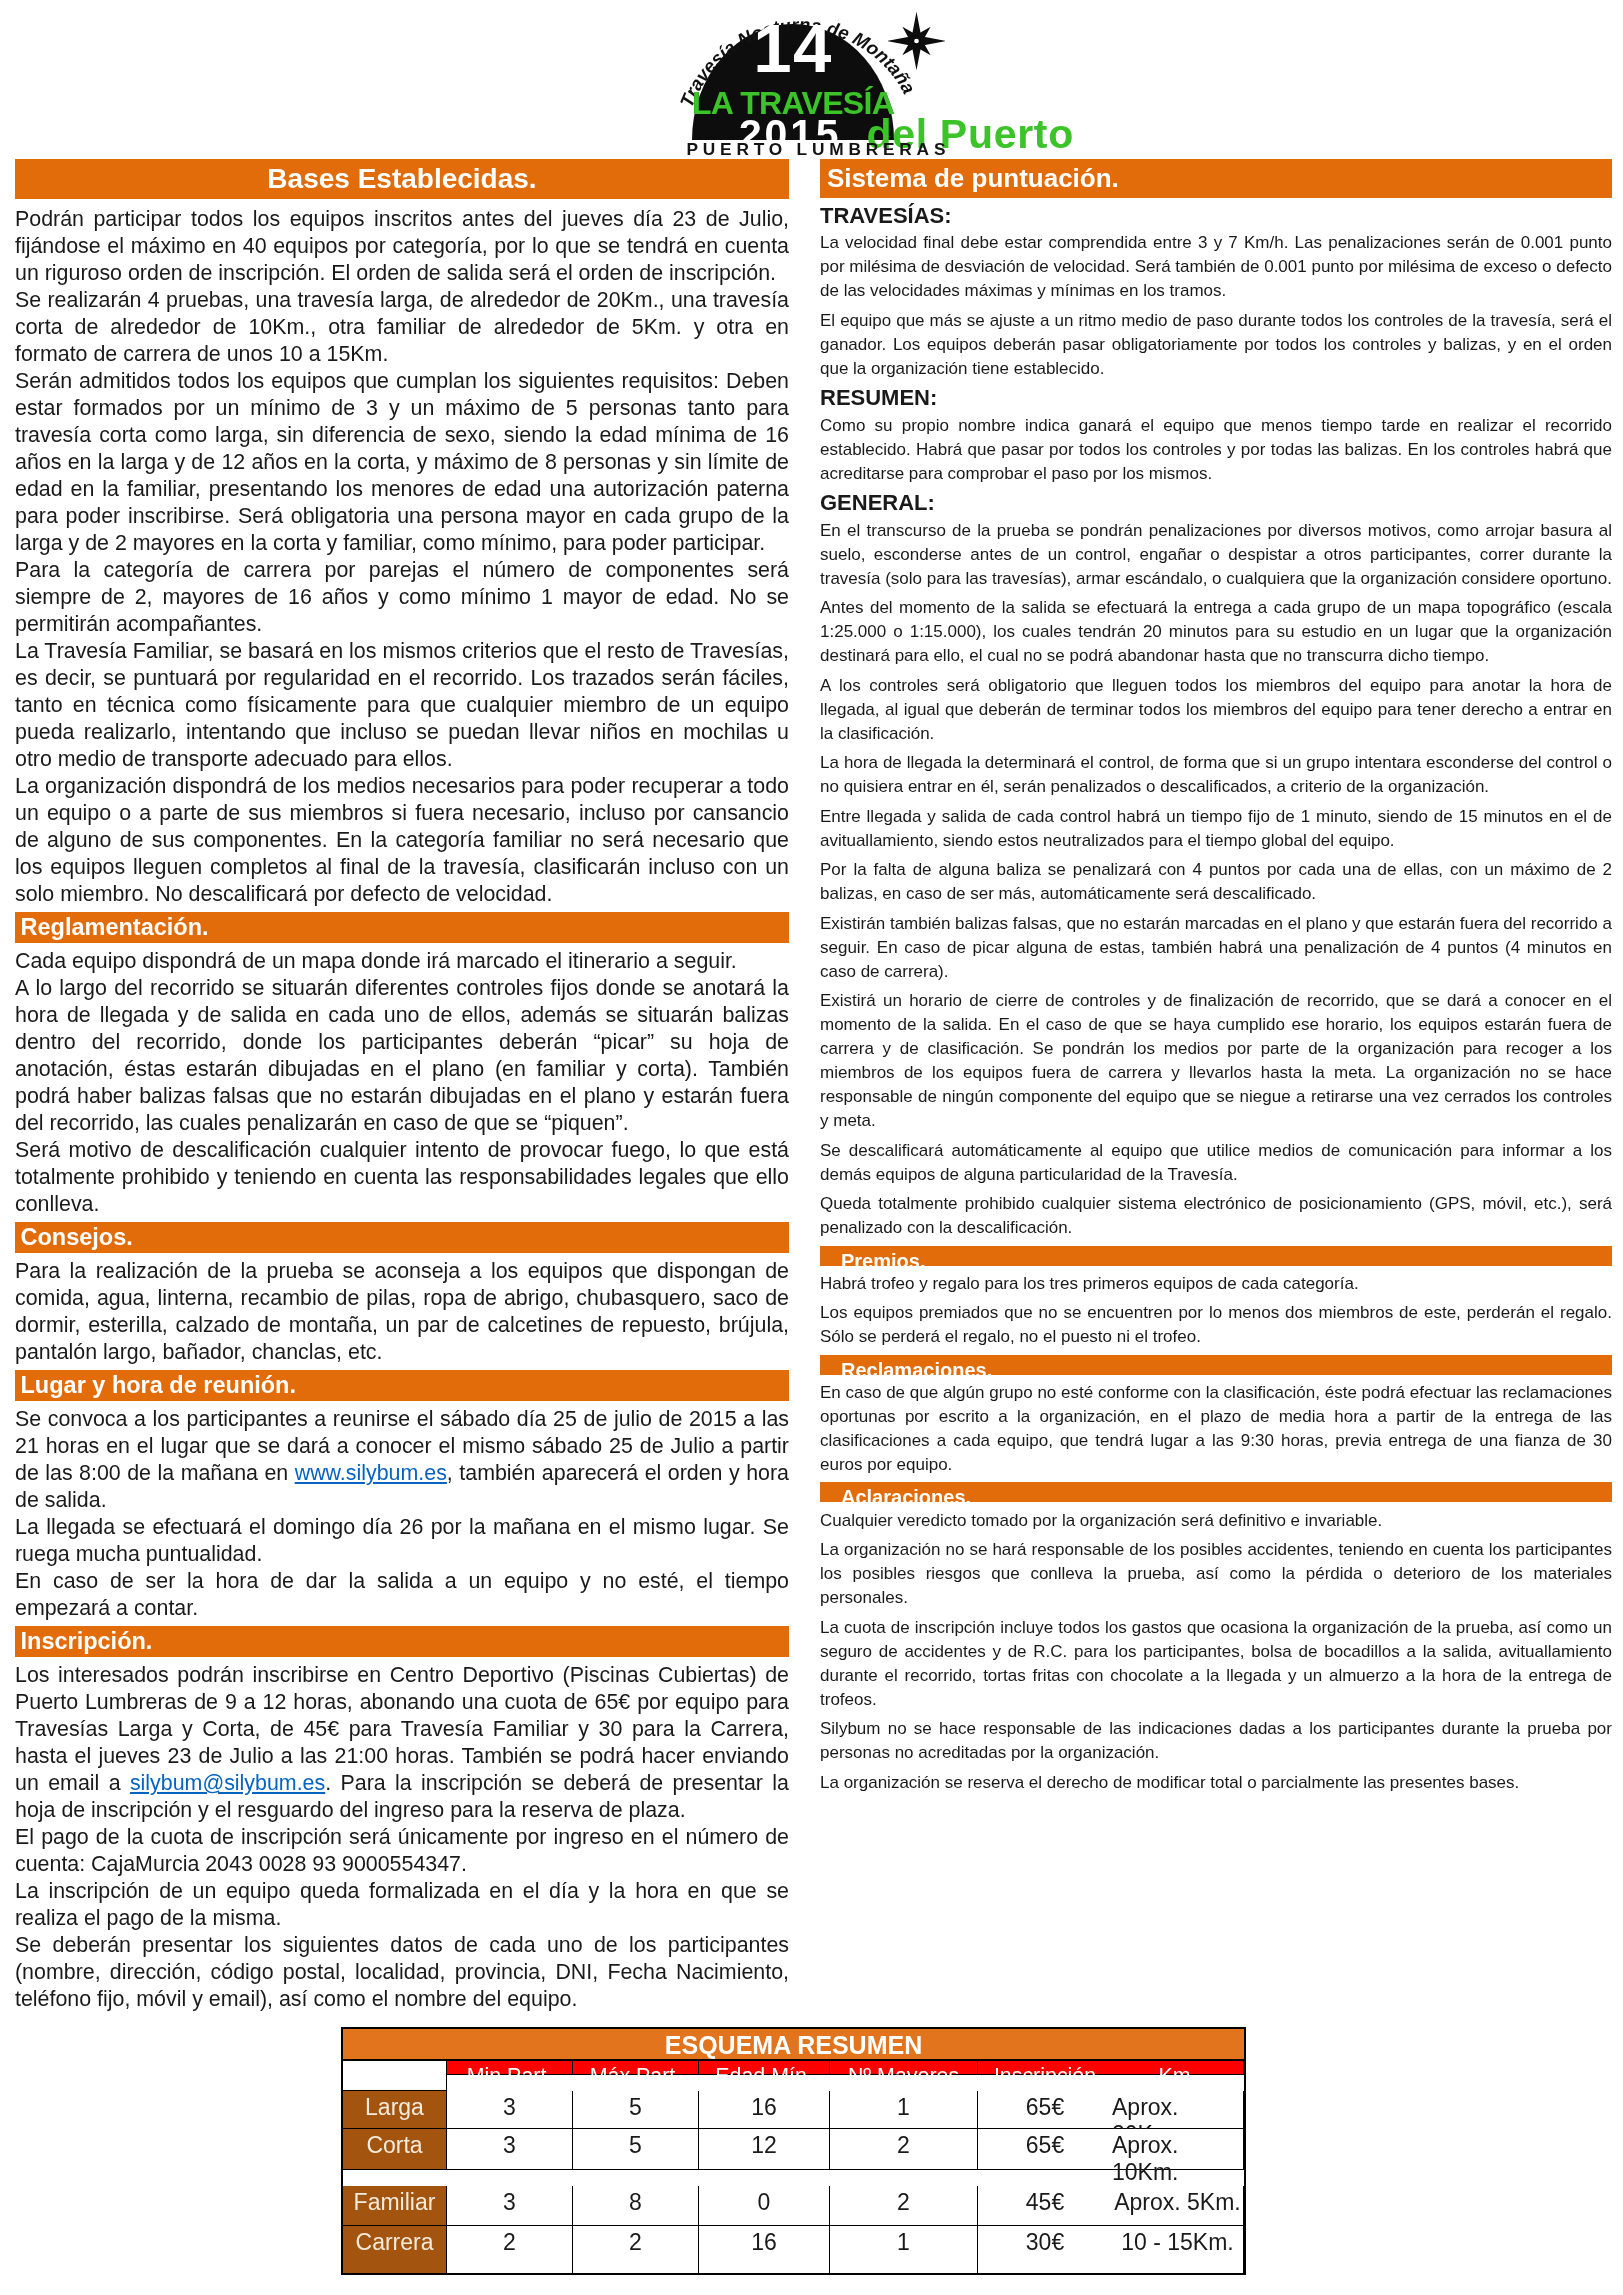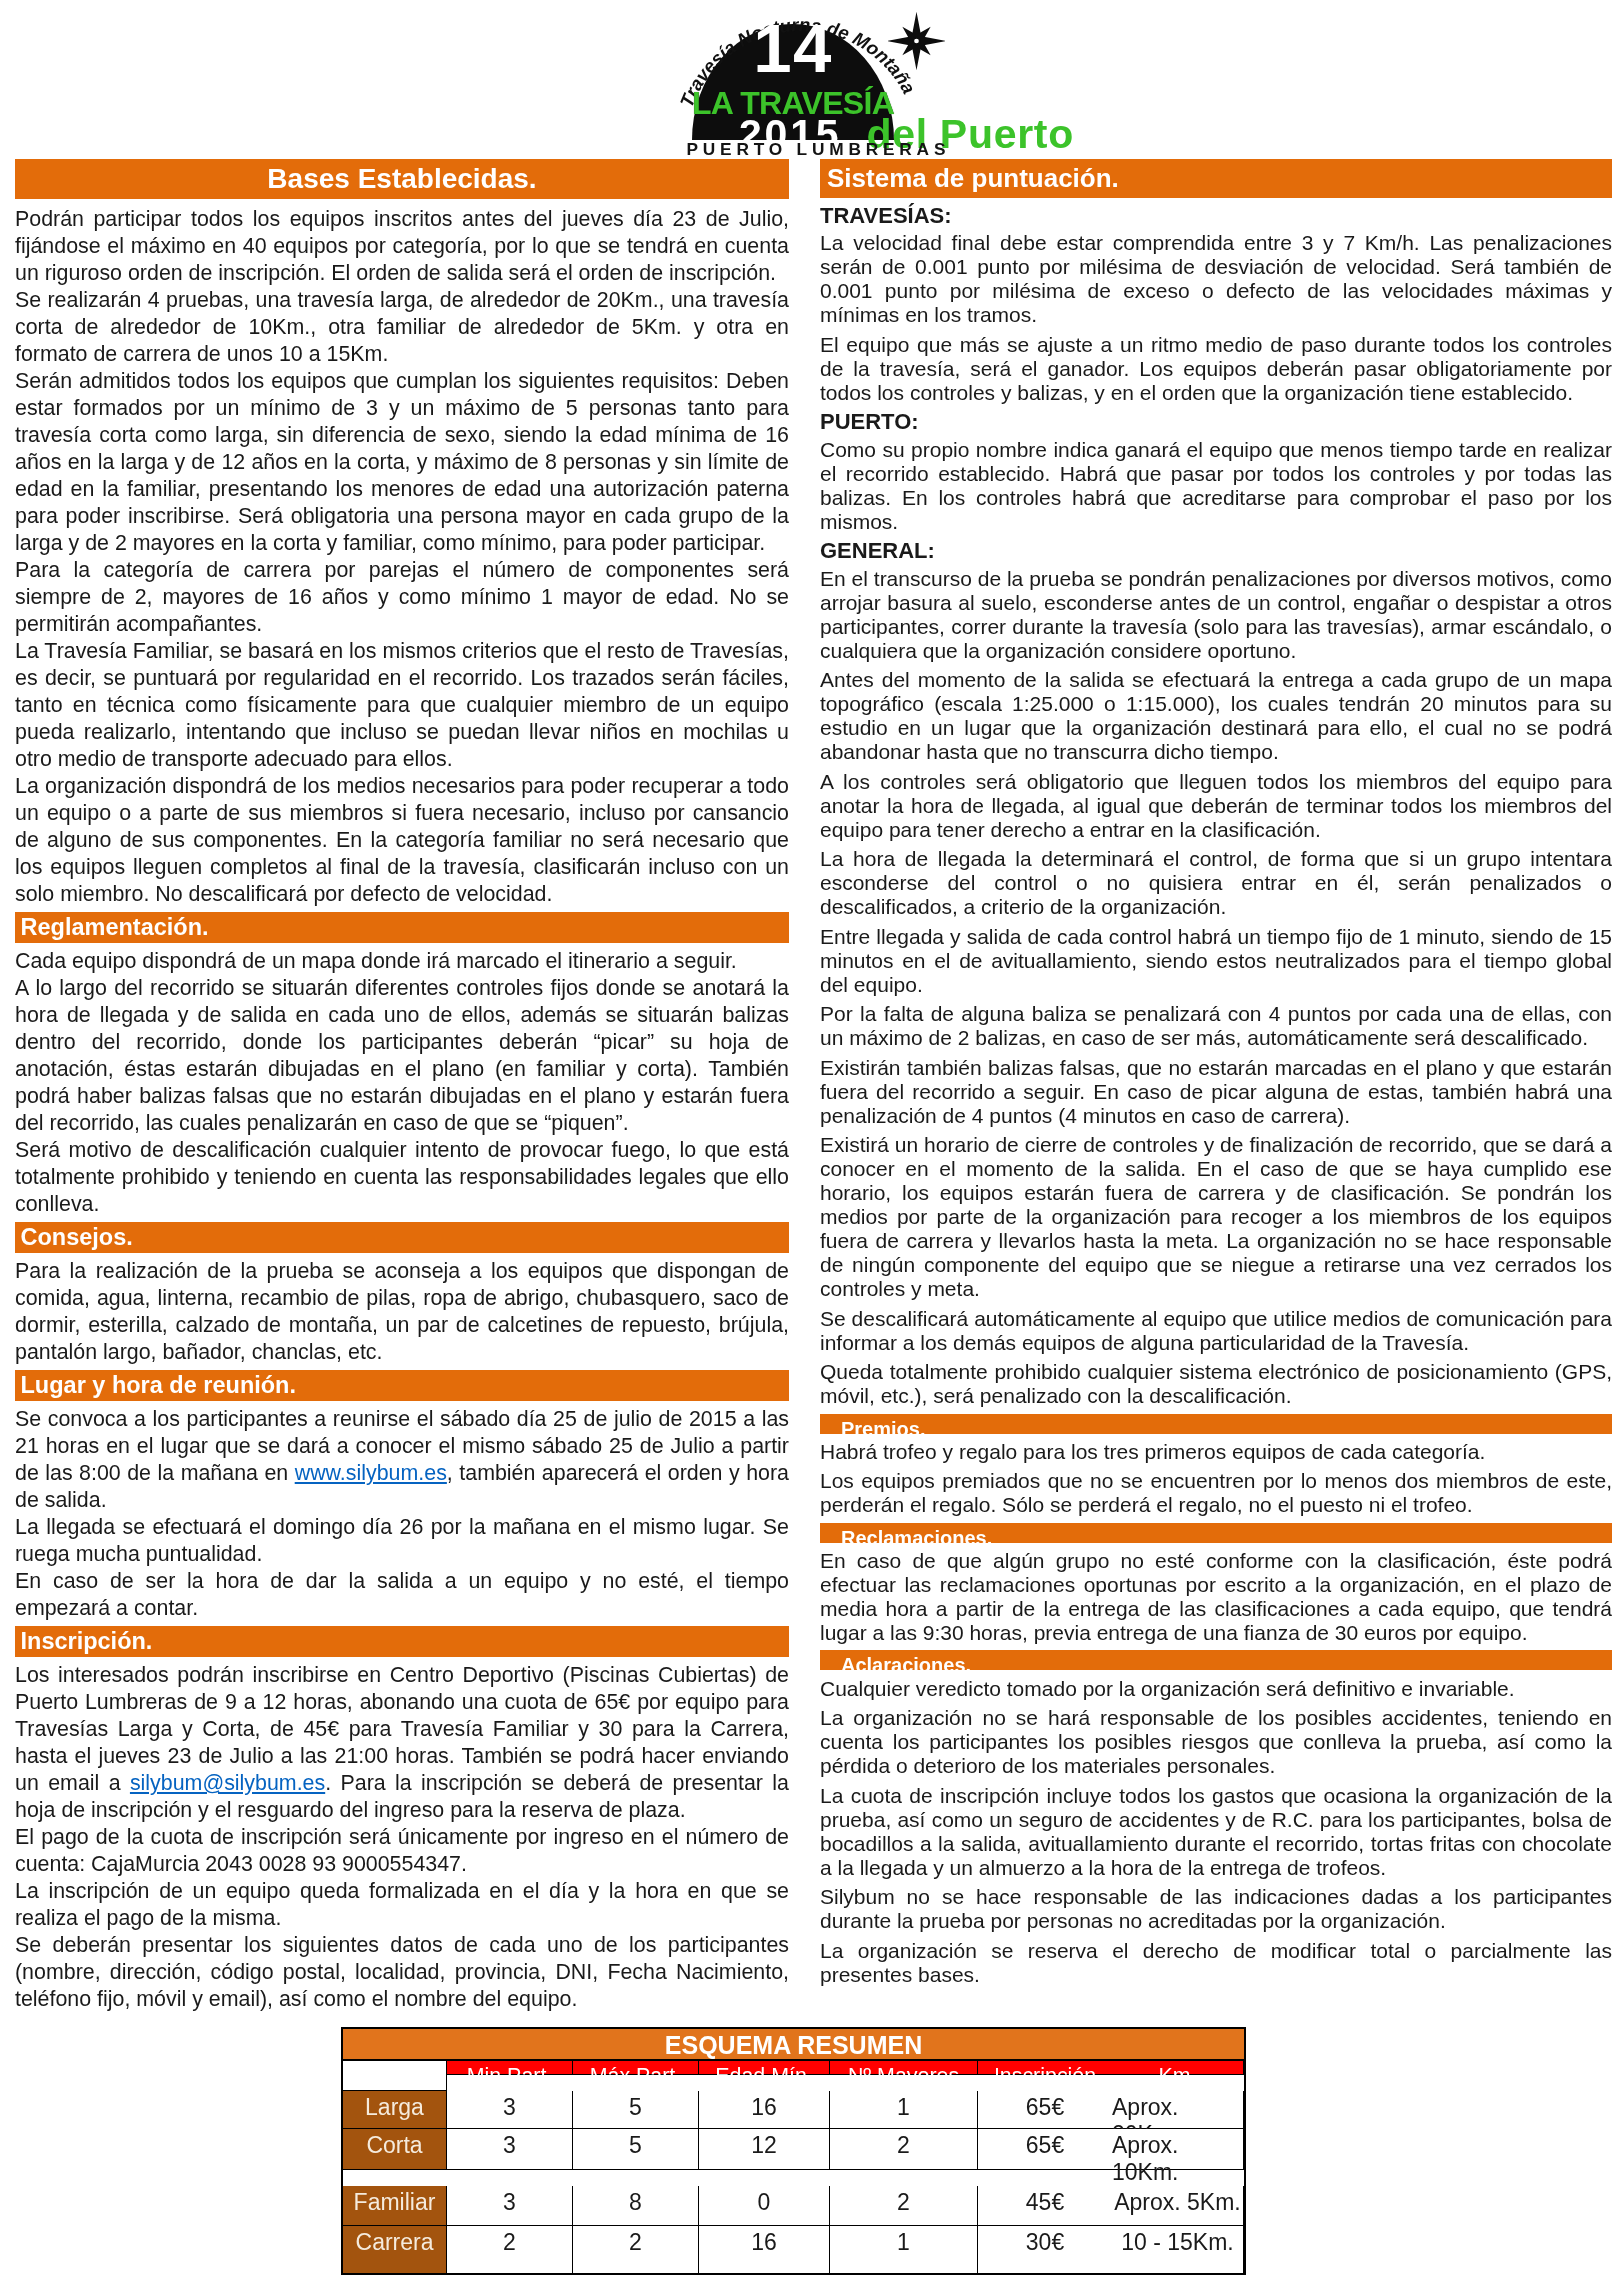--- a/index.html
+++ b/index.html
@@ -33,21 +33,21 @@
   #logo svg.arc{position:absolute;left:0;top:0;}
   #logo svg.compass{position:absolute;left:225px;top:5.5px;}
   
   .bar{background:#E36C0A;color:#ffffff;font-weight:bold;}
   #left-col{position:absolute;left:15px;top:159px;width:774px;}
   #left-col .bar-main{height:40px;line-height:40px;font-size:28px;text-align:center;margin-bottom:7px;}
   #left-col p{margin:0;font-size:21.4px;line-height:27px;text-align:justify;}
   #left-col .bar-sec{height:31px;line-height:31px;font-size:23.5px;padding-left:5.5px;margin:3.5px 0 5.5px 0;}
   #right-col{position:absolute;left:820px;top:159px;width:792px;}
   #right-col .bar-main{height:39px;line-height:39px;font-size:26px;padding-left:7px;margin-bottom:5.5px;}
-  #right-col p{margin:0 0 5.5px 0;font-size:21px;line-height:24px;text-align:justify;}
+  #right-col p{margin:0 0 5.5px 0;font-size:17px;line-height:24px;text-align:justify;}
   #right-col p.subhead{font-size:22px;font-weight:bold;text-align:left;margin:0 0 3.5px 0;}
   #right-col .bar-sec{height:20px;line-height:30px;font-size:20px;padding-left:21px;margin:4.1px 0 6.2px 0;}
   a.doclink{color:#0563C1;text-decoration:underline;cursor:pointer;}
   
   #summary-table{
     position:absolute;left:341px;top:2027px;width:905px;
     border:2.8px solid #000;box-sizing:border-box;
     display:grid;grid-template-columns:104px 126px 126px 131px 148px 134px 132px;
   }
   #summary-table .cell{
@@ -125,21 +125,21 @@
   <p>El pago de la cuota de inscripción será únicamente por ingreso en el número de cuenta: CajaMurcia 2043 0028 93 9000554347.</p>
   <p>La inscripción de un equipo queda formalizada en el día y la hora en que se realiza el pago de la misma.</p>
   <p>Se deberán presentar los siguientes datos de cada uno de los participantes (nombre, dirección, código postal, localidad, provincia, DNI, Fecha Nacimiento, teléfono fijo, móvil y email), así como el nombre del equipo.</p>
 </div>
 
 <div id="right-col">
   <div class="bar bar-main">Sistema de puntuación.</div>
   <p class="subhead">TRAVESÍAS:</p>
   <p>La velocidad final debe estar comprendida entre 3 y 7 Km/h. Las penalizaciones serán de 0.001 punto por milésima de desviación de velocidad. Será también de 0.001 punto por milésima de exceso o defecto de las velocidades máximas y mínimas en los tramos.</p>
   <p>El equipo que más se ajuste a un ritmo medio de paso durante todos los controles de la travesía, será el ganador. Los equipos deberán pasar obligatoriamente por todos los controles y balizas, y en el orden que la organización tiene establecido.</p>
-  <p class="subhead">PUERTO:</p>
+  <p class="subhead">RESUMEN:</p>
   <p>Como su propio nombre indica ganará el equipo que menos tiempo tarde en realizar el recorrido establecido. Habrá que pasar por todos los controles y por todas las balizas. En los controles habrá que acreditarse para comprobar el paso por los mismos.</p>
   <p class="subhead">GENERAL:</p>
   <p>En el transcurso de la prueba se pondrán penalizaciones por diversos motivos, como arrojar basura al suelo, esconderse antes de un control, engañar o despistar a otros participantes, correr durante la travesía (solo para las travesías), armar escándalo, o cualquiera que la organización considere oportuno.</p>
   <p>Antes del momento de la salida se efectuará la entrega a cada grupo de un mapa topográfico (escala 1:25.000 o 1:15.000), los cuales tendrán 20 minutos para su estudio en un lugar que la organización destinará para ello, el cual no se podrá abandonar hasta que no transcurra dicho tiempo.</p>
   <p>A los controles será obligatorio que lleguen todos los miembros del equipo para anotar la hora de llegada, al igual que deberán de terminar todos los miembros del equipo para tener derecho a entrar en la clasificación.</p>
   <p>La hora de llegada la determinará el control, de forma que si un grupo intentara esconderse del control o no quisiera entrar en él, serán penalizados o descalificados, a criterio de la organización.</p>
   <p>Entre llegada y salida de cada control habrá un tiempo fijo de 1 minuto, siendo de 15 minutos en el de avituallamiento, siendo estos neutralizados para el tiempo global del equipo.</p>
   <p>Por la falta de alguna baliza se penalizará con 4 puntos por cada una de ellas, con un máximo de 2 balizas, en caso de ser más, automáticamente será descalificado.</p>
   <p>Existirán también balizas falsas, que no estarán marcadas en el plano y que estarán fuera del recorrido a seguir. En caso de picar alguna de estas, también habrá una penalización de 4 puntos (4 minutos en caso de carrera).</p>
   <p>Existirá un horario de cierre de controles y de finalización de recorrido, que se dará a conocer en el momento de la salida. En el caso de que se haya cumplido ese horario, los equipos estarán fuera de carrera y de clasificación. Se pondrán los medios por parte de la organización para recoger a los miembros de los equipos fuera de carrera y llevarlos hasta la meta. La organización no se hace responsable de ningún componente del equipo que se niegue a retirarse una vez cerrados los controles y meta.</p>

